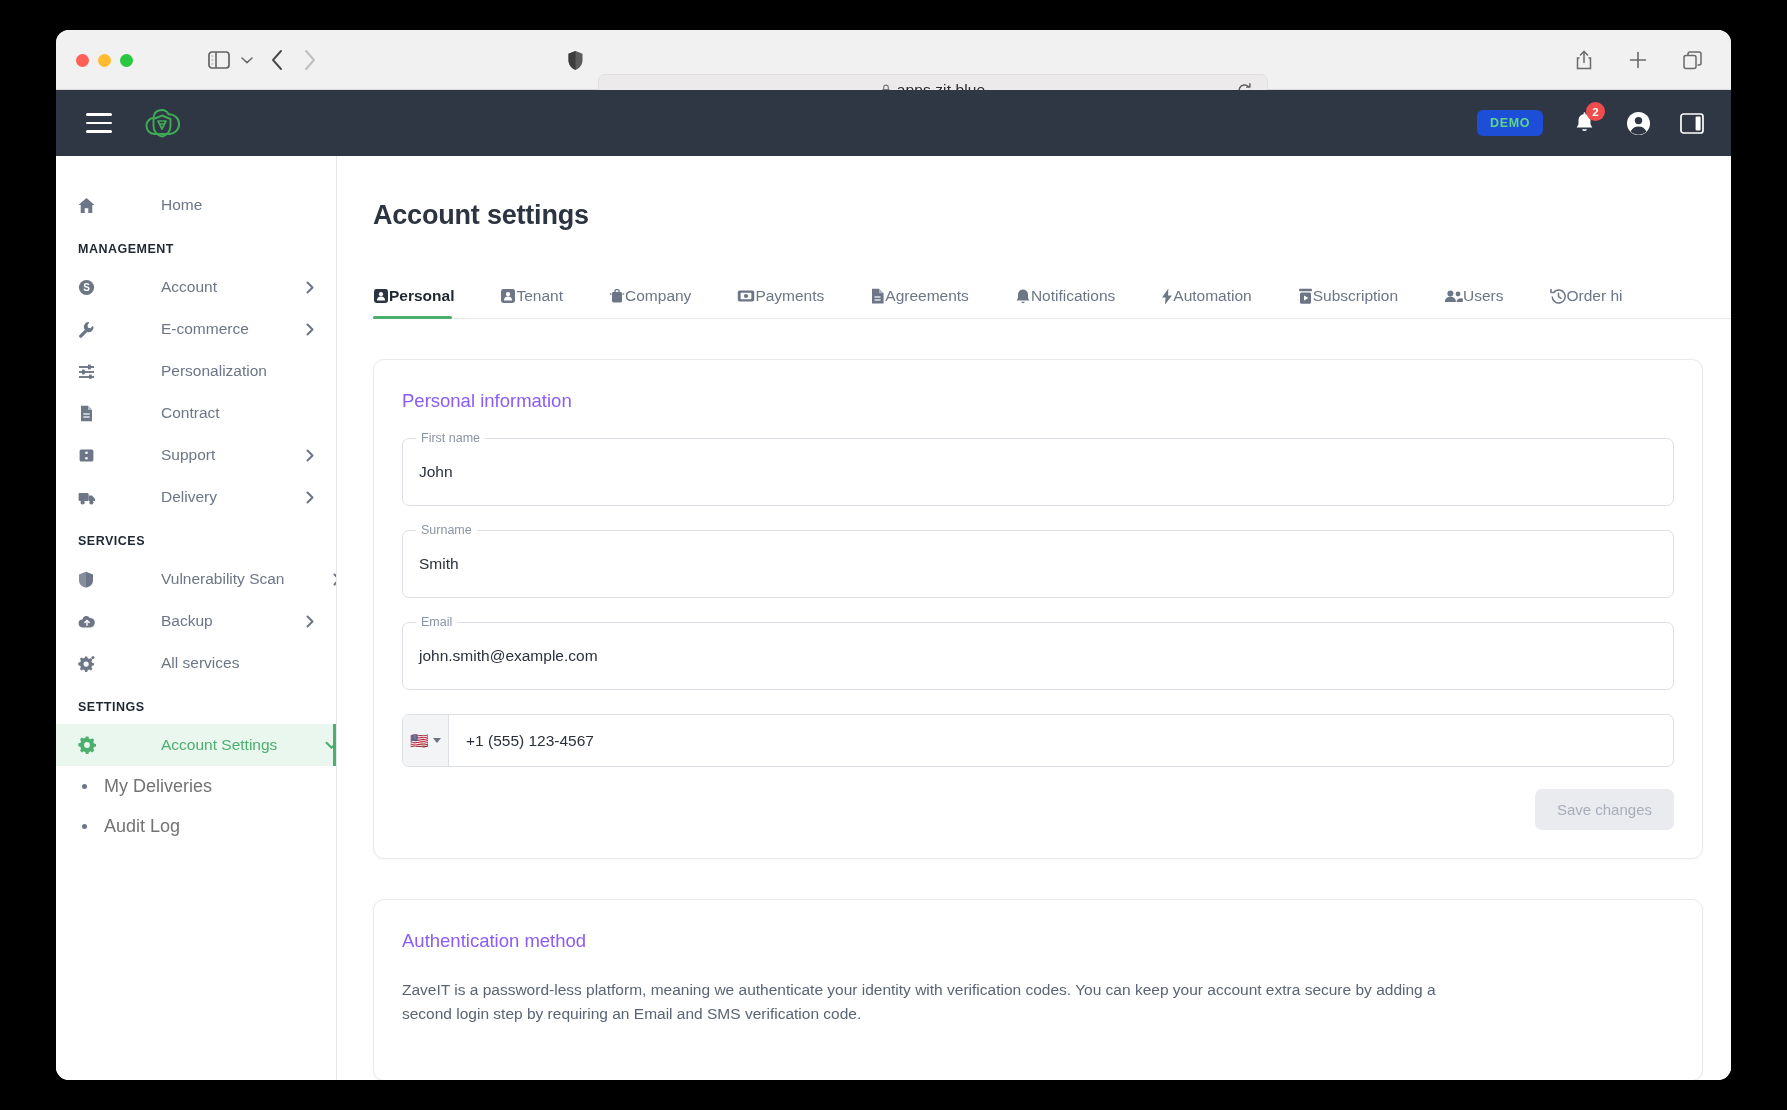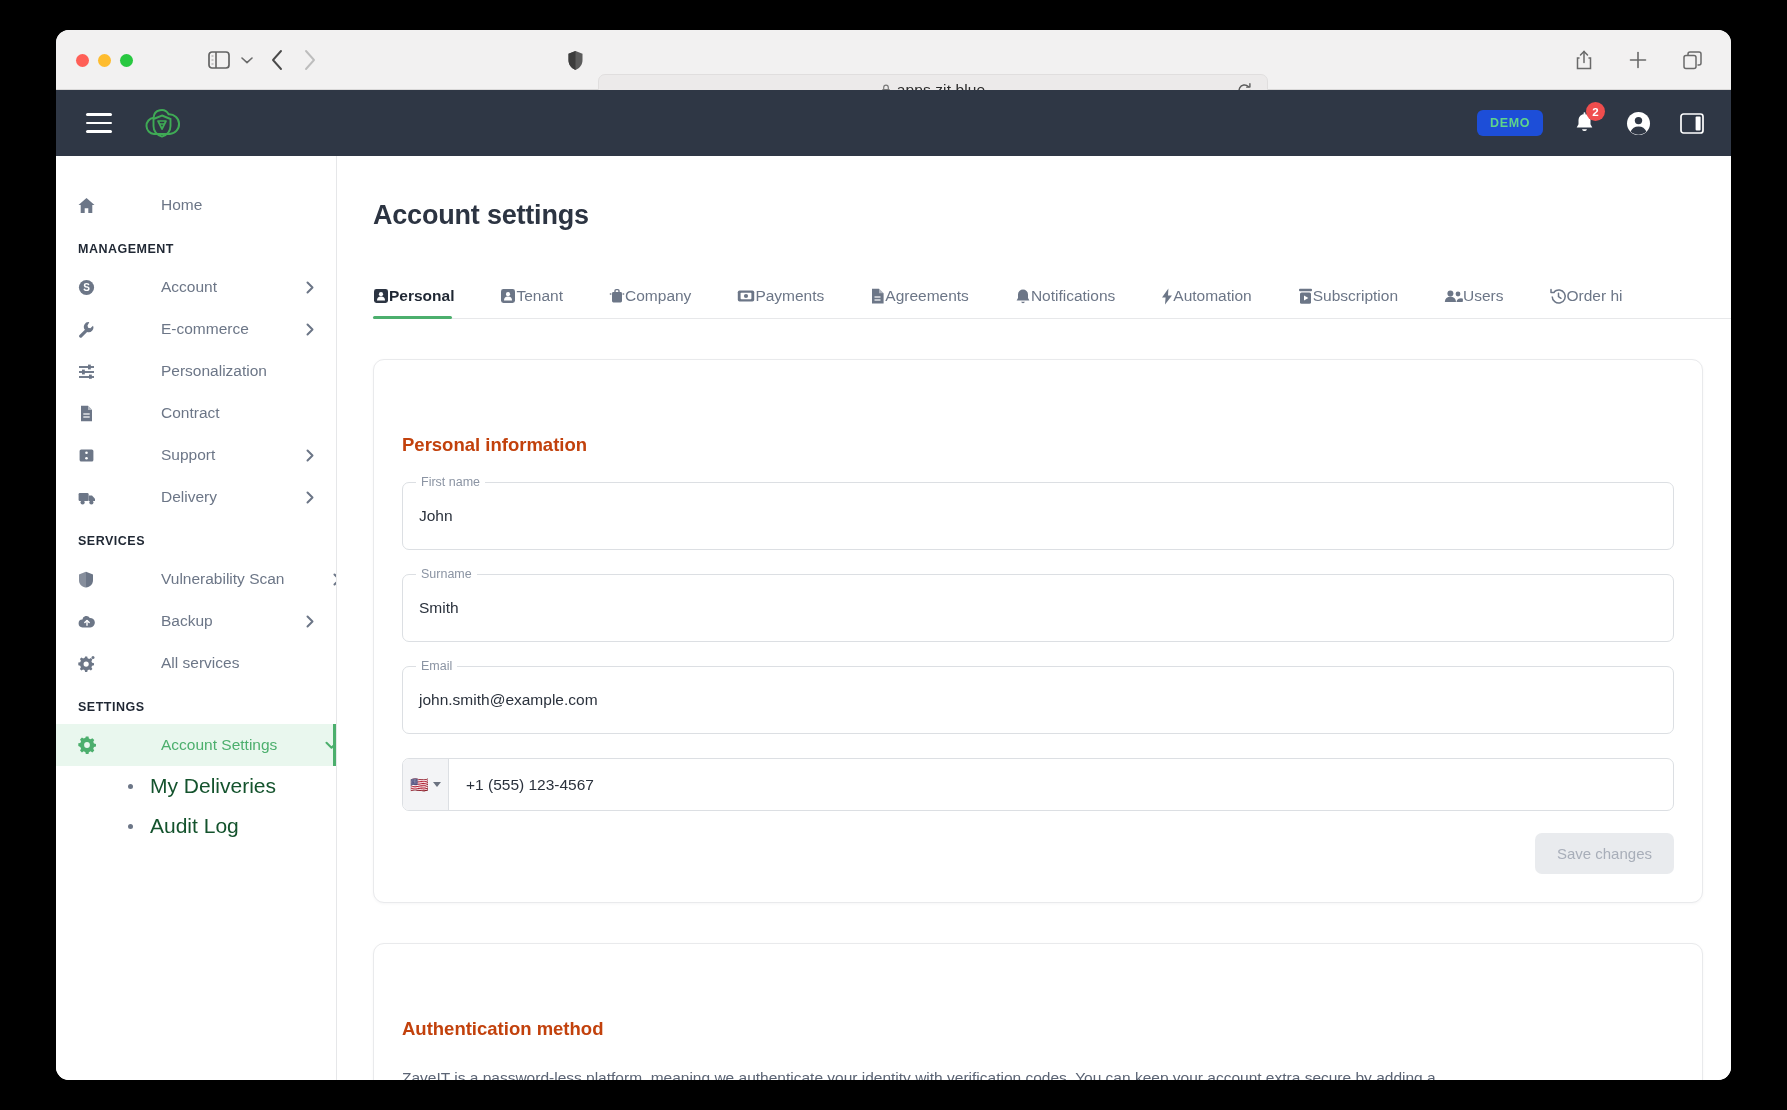--- a/index.html
+++ b/index.html
@@ -115,22 +115,22 @@
   .nav-item.active .ic, .nav-item.active .chev { color: #4caf6d; }
   .nav-item.active::after {
     content:""; position:absolute; right:0; top:0; bottom:0; width:3.5px; background:#4caf6d;
   }
   .nav-group {
     font-size: 12.5px; font-weight: bold; letter-spacing: .5px;
     color: #1f2733; padding: 0 22px; margin: 16px 0 10px;
   }
   .nav-sub {
     display:flex; align-items:center;
-    height: 40px; padding-left: 72px;
-    color:#14532d; font-size: 21px;
+    height: 40px; padding-left: 26px;
+    color:#737373; font-size: 18px;
   }
   .nav-sub .bullet { width: 5px; height: 5px; border-radius: 50%; background:#6c7687; margin-right: 17px; }
 
   
   .main {
     flex: 1; background: #ffffff;
     padding: 44px 0 0 36px;
     overflow: hidden;
     position: relative;
   }
@@ -163,21 +163,21 @@
   
   .card {
     margin: 40px 28px 0 0;
     background: #fff;
     border: 1px solid #e9eaec;
     border-radius: 11px;
     box-shadow: 0 1px 3px rgba(16,24,40,0.04);
     padding: 30px 28px 28px 28px;
   }
   .card-title {
-    font-size: 18.5px; font-weight: bold; color: #c2410c; margin-bottom: 26px; margin-top: 44px;
+    font-size: 18.5px; font-weight: normal; color: #8b5cf6; margin-bottom: 26px;
   }
   .field {
     position: relative;
     border: 1px solid #dcdfe3;
     border-radius: 7px;
     height: 68px;
     margin-bottom: 24px;
     display: flex; align-items: center;
     padding: 0 16px;
   }

